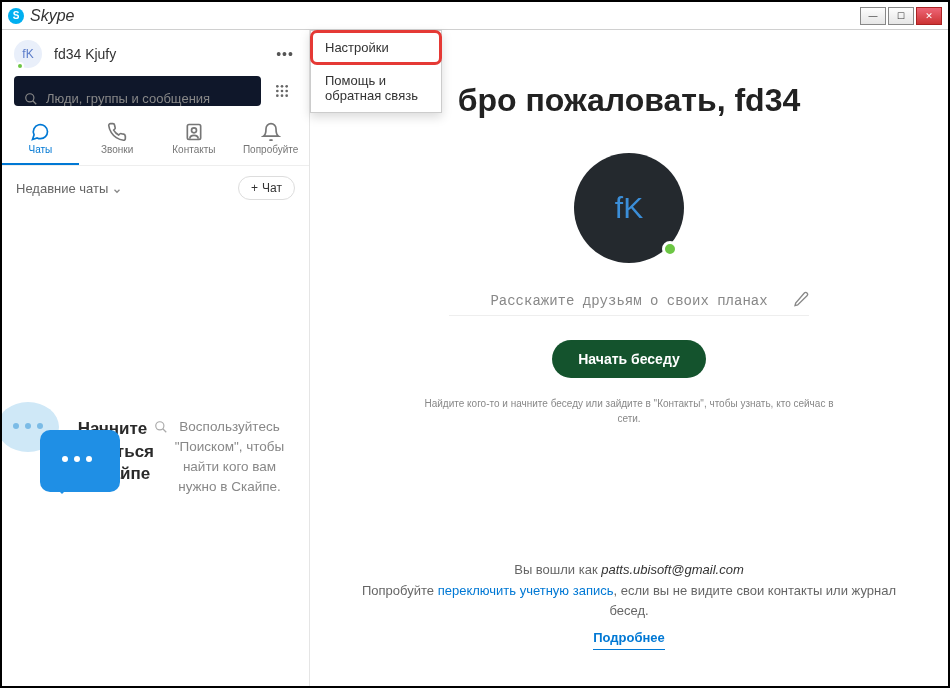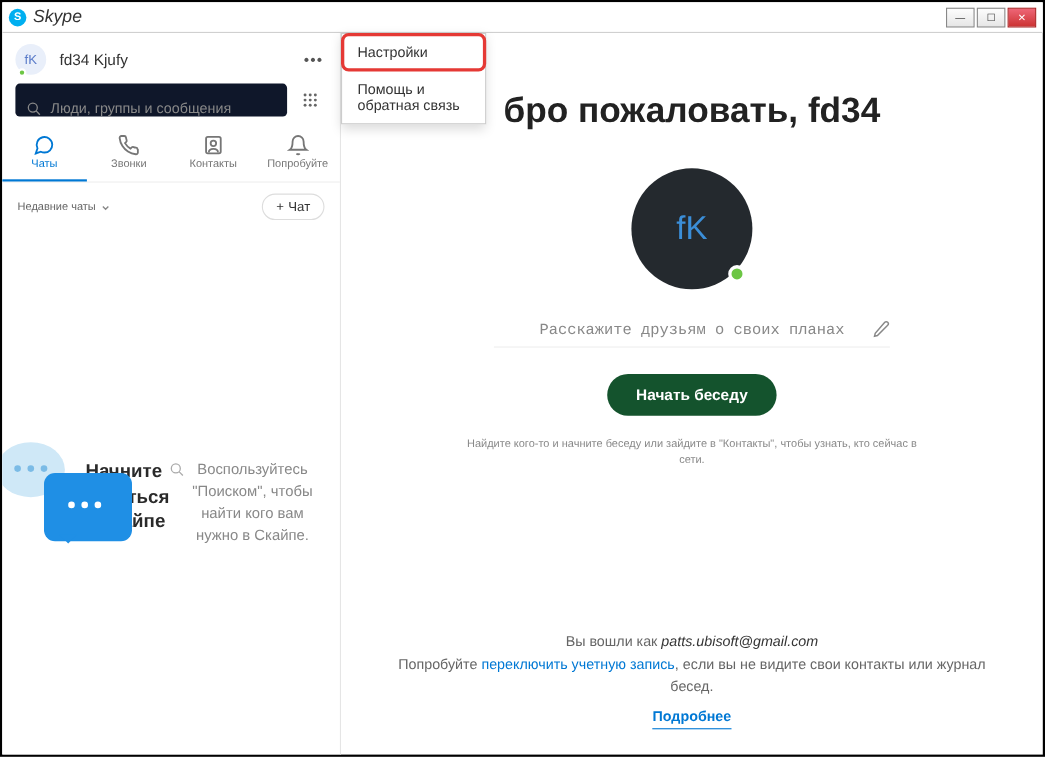--- a/index.html
+++ b/index.html
@@ -18,41 +18,41 @@
 .more-dots { width: 24px; text-align: center; color: #555; font-size: 14px; cursor: pointer; letter-spacing: 1px; }
 .searchrow { display: flex; align-items: center; padding: 0 12px 10px 12px; gap: 6px; }
 .searchbox { flex: 1; height: 30px; background: #0f172a; border-radius: 4px; display: flex; align-items: flex-end; padding: 0 10px; color: #888; font-size: 13px; }
 .searchbox svg { margin-right: 8px; }
 .dialpad { width: 30px; height: 30px; display: flex; align-items: center; justify-content: center; color: #555; }
 .tabs { display: flex; border-bottom: 1px solid #eee; }
 .tab { flex: 1; display: flex; flex-direction: column; align-items: center; padding: 6px 0 8px 0; font-size: 10px; color: #767676; cursor: pointer; }
 .tab.active { color: #0078d4; border-bottom: 2px solid #0078d4; }
 .tab svg { width: 20px; height: 20px; margin-bottom: 2px; }
 .recentrow { display: flex; align-items: center; padding: 10px 14px; }
-.recentlabel { font-size: 10px; color: #666; display: flex; align-items: flex-end; gap: 4px; }
+.recentlabel { font-size: 13px; color: #666; display: flex; align-items: flex-end; gap: 4px; }
 .newchat { margin-left: auto; border: 1px solid #ddd; border-radius: 14px; padding: 4px 12px; font-size: 12px; color: #333; background: #fff; display: flex; align-items: center; gap: 4px; cursor: pointer; }
 .empty { flex: 1; display: flex; flex-direction: row; align-items: center; text-align: center; padding: 18px 24px 0 24px; }
 .empty .illus { width: 150px; height: 110px; position: relative; margin-bottom: 12px; }
 .bubble1 { position: absolute; left: 14px; top: 34px; width: 80px; height: 62px; background: #1f8fe5; border-radius: 10px; }
 .bubble1::after { content:""; position:absolute; left:14px; bottom:-10px; border:8px solid transparent; border-top-color:#1f8fe5; }
 .bubble2 { position: absolute; right: 12px; top: 6px; width: 62px; height: 50px; background: #cfe8f7; border-radius: 50%; }
 .dotsw { position:absolute; display:flex; gap:6px; }
 .dotsw span { width:6px; height:6px; border-radius:50%; }
 .empty h3 { font-size: 17px; font-weight: 600; color: #2a2a2a; line-height: 1.35; margin-bottom: 10px; }
 .empty .sub { font-size: 13.5px; color: #888; line-height: 1.5; display: flex; align-items: flex-start; gap: 6px; justify-content: center; }
 .main { flex: 1; position: relative; display: flex; flex-direction: column; align-items: center; padding-top: 52px; }
 .welcome { font-size: 32px; font-weight: 600; color: #222; text-align: center; }
 .bigavatar { width: 110px; height: 110px; border-radius: 50%; background: #24292e; color: #3b8ed8; font-size: 30px; font-weight: 500; display: flex; align-items: center; justify-content: center; margin-top: 34px; position: relative; }
 .bigavatar .presence-lg { width: 16px; height: 16px; background: #6cc644; border: 3px solid #fff; border-radius: 50%; position: absolute; right: 6px; bottom: 6px; }
 .statusrow { margin-top: 30px; width: 360px; display: flex; align-items: center; justify-content: center; position: relative; padding-bottom: 6px; border-bottom: 1px solid #eee; font-family: Liberation Mono, monospace; }
 .statusrow .txt { font-size: 14px; color: #888; }
 .statusrow .edit { position: absolute; right: 0; color: #888; cursor: pointer; }
 .startbtn { margin-top: 24px; background: #14532d; color: #fff; border: none; border-radius: 22px; padding: 11px 26px; font-size: 14px; font-weight: 600; cursor: pointer; }
 .hint { margin-top: 18px; font-size: 10px; color: #888; text-align: center; max-width: 420px; line-height: 1.5; }
-.footer { position: absolute; bottom: 23px; left: 0; right: 0; text-align: center; font-size: 13px; color: #666; padding: 0 40px; line-height: 1.6; }
+.footer { position: absolute; bottom: 36px; left: 0; right: 0; text-align: center; font-size: 13px; color: #666; padding: 0 40px; line-height: 1.6; }
 .footer .em { font-style: italic; color: #333; }
 .footer a { color: #0078d4; text-decoration: none; }
 .footer .more { color: #0078d4; font-weight: 600; border-bottom: 1px solid #0078d4; display: inline-block; margin-top: 6px; }
 .dropdown { position: absolute; left: 308px; top: 28px; width: 132px; background: #fff; border: 1px solid #ccc; box-shadow: 0 4px 10px rgba(0,0,0,0.15); z-index: 50; }
 .dropdown .item { padding: 9px 14px; font-size: 13px; color: #333; cursor: pointer; }
 .dropdown .item.hl { outline: 3px solid #e53935; outline-offset: -2px; border-radius: 6px; }
 </style>
 </head>
 <body>
 

